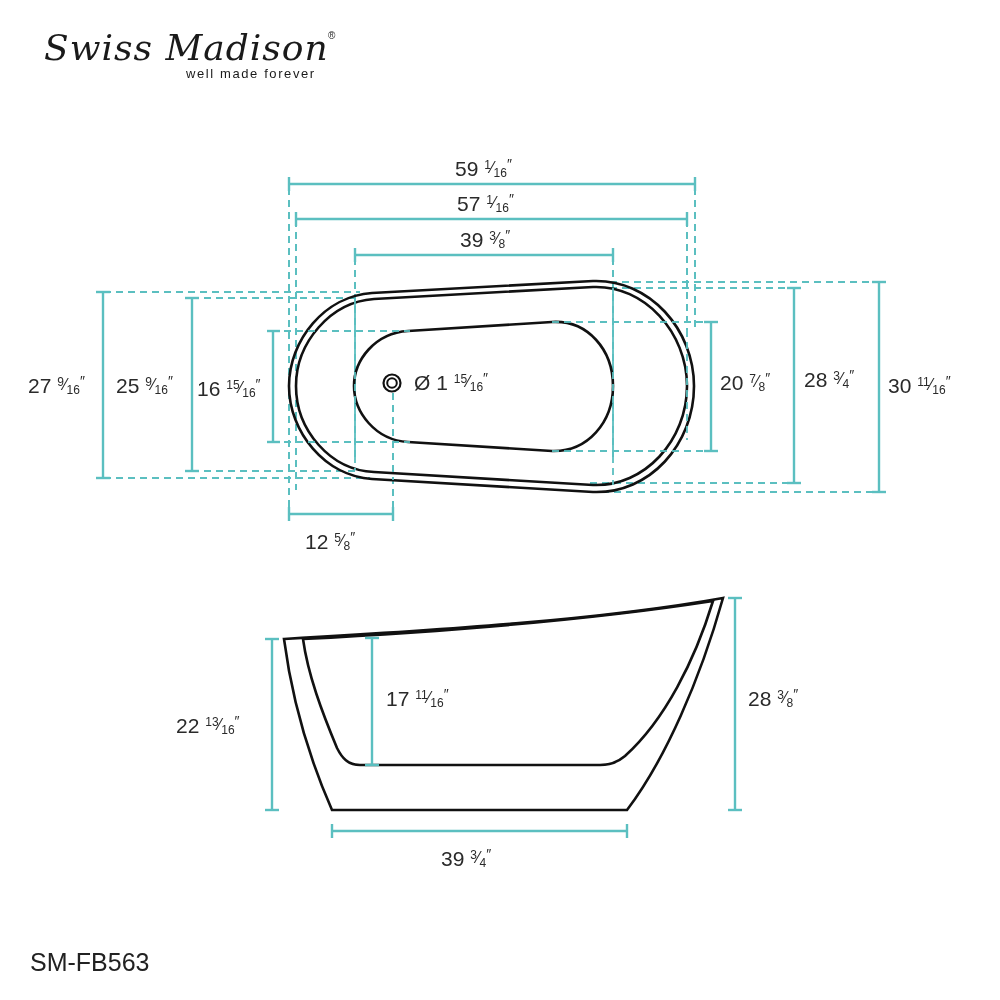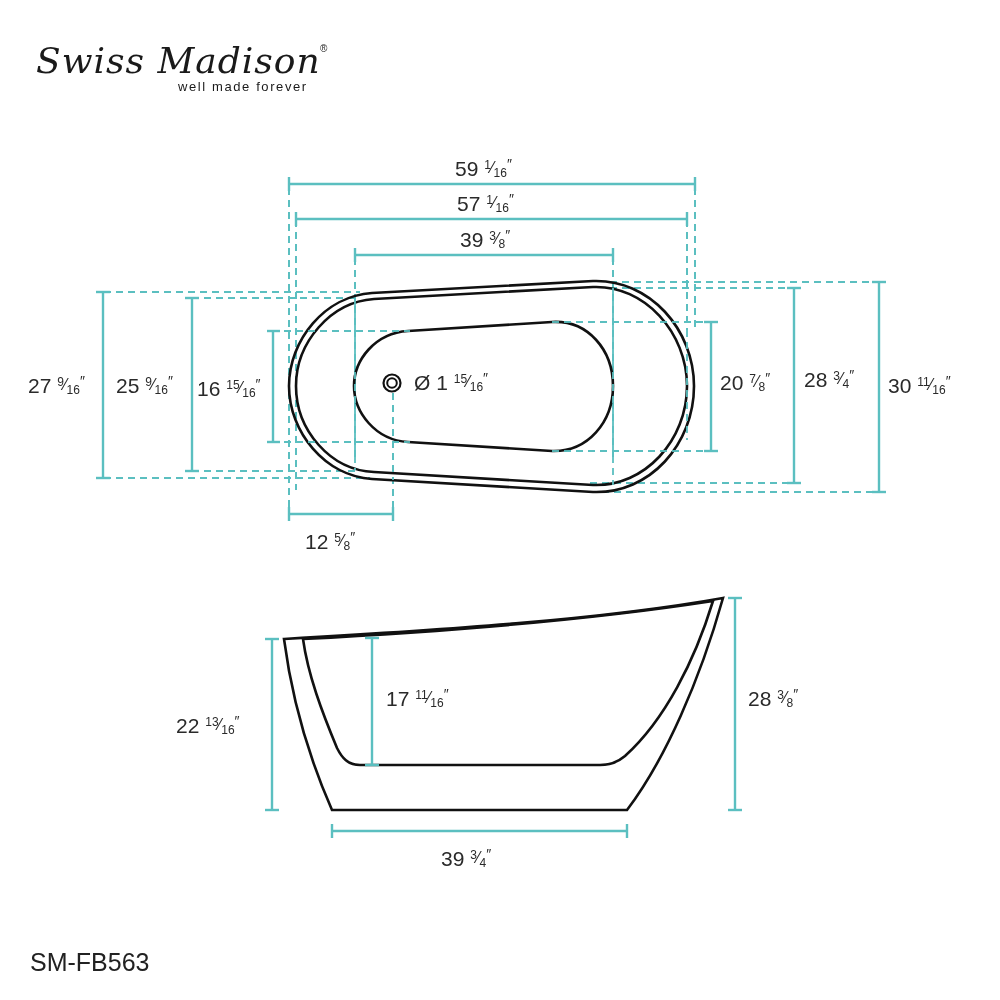--- a/index.html
+++ b/index.html
@@ -1,18 +1,18 @@
 <!DOCTYPE html>
 <html><head>
   <meta charset="utf-8">
   <style>
     html, body { margin: 0; padding: 0; background: #ffffff; }
     body { width: 1000px; height: 1000px; position: relative; overflow: hidden;
            font-family: "Liberation Sans", "DejaVu Sans", sans-serif; color: #222; }
-    .logo { position: absolute; left: 36px; top: 28px; width: 300px; height: 60px; margin-top: 13px; }
+    .logo { position: absolute; left: 44px; top: 28px; width: 300px; height: 60px; }
     .logo-script { position: absolute; left: 0; top: 0; font-family: "DejaVu Serif", serif;
                    font-style: italic; font-size: 36px; letter-spacing: 1px; color: #1a1a1a; line-height: 40px; }
     .logo-reg { position: absolute; left: 284px; top: 2px; font-size: 10px; color: #1a1a1a; }
     .logo-tag { position: absolute; left: 142px; top: 38px; font-size: 13px; letter-spacing: 1.6px; color: #1a1a1a; }
     svg.drawing { position: absolute; left: 0; top: 0; }
     .dim { fill: #2a2a2a; font-family: "Liberation Sans", "DejaVu Sans", sans-serif; }
     .model { position: absolute; left: 30px; top: 948px; font-size: 25px; color: #222; }
   </style>
 </head>
 <body>

